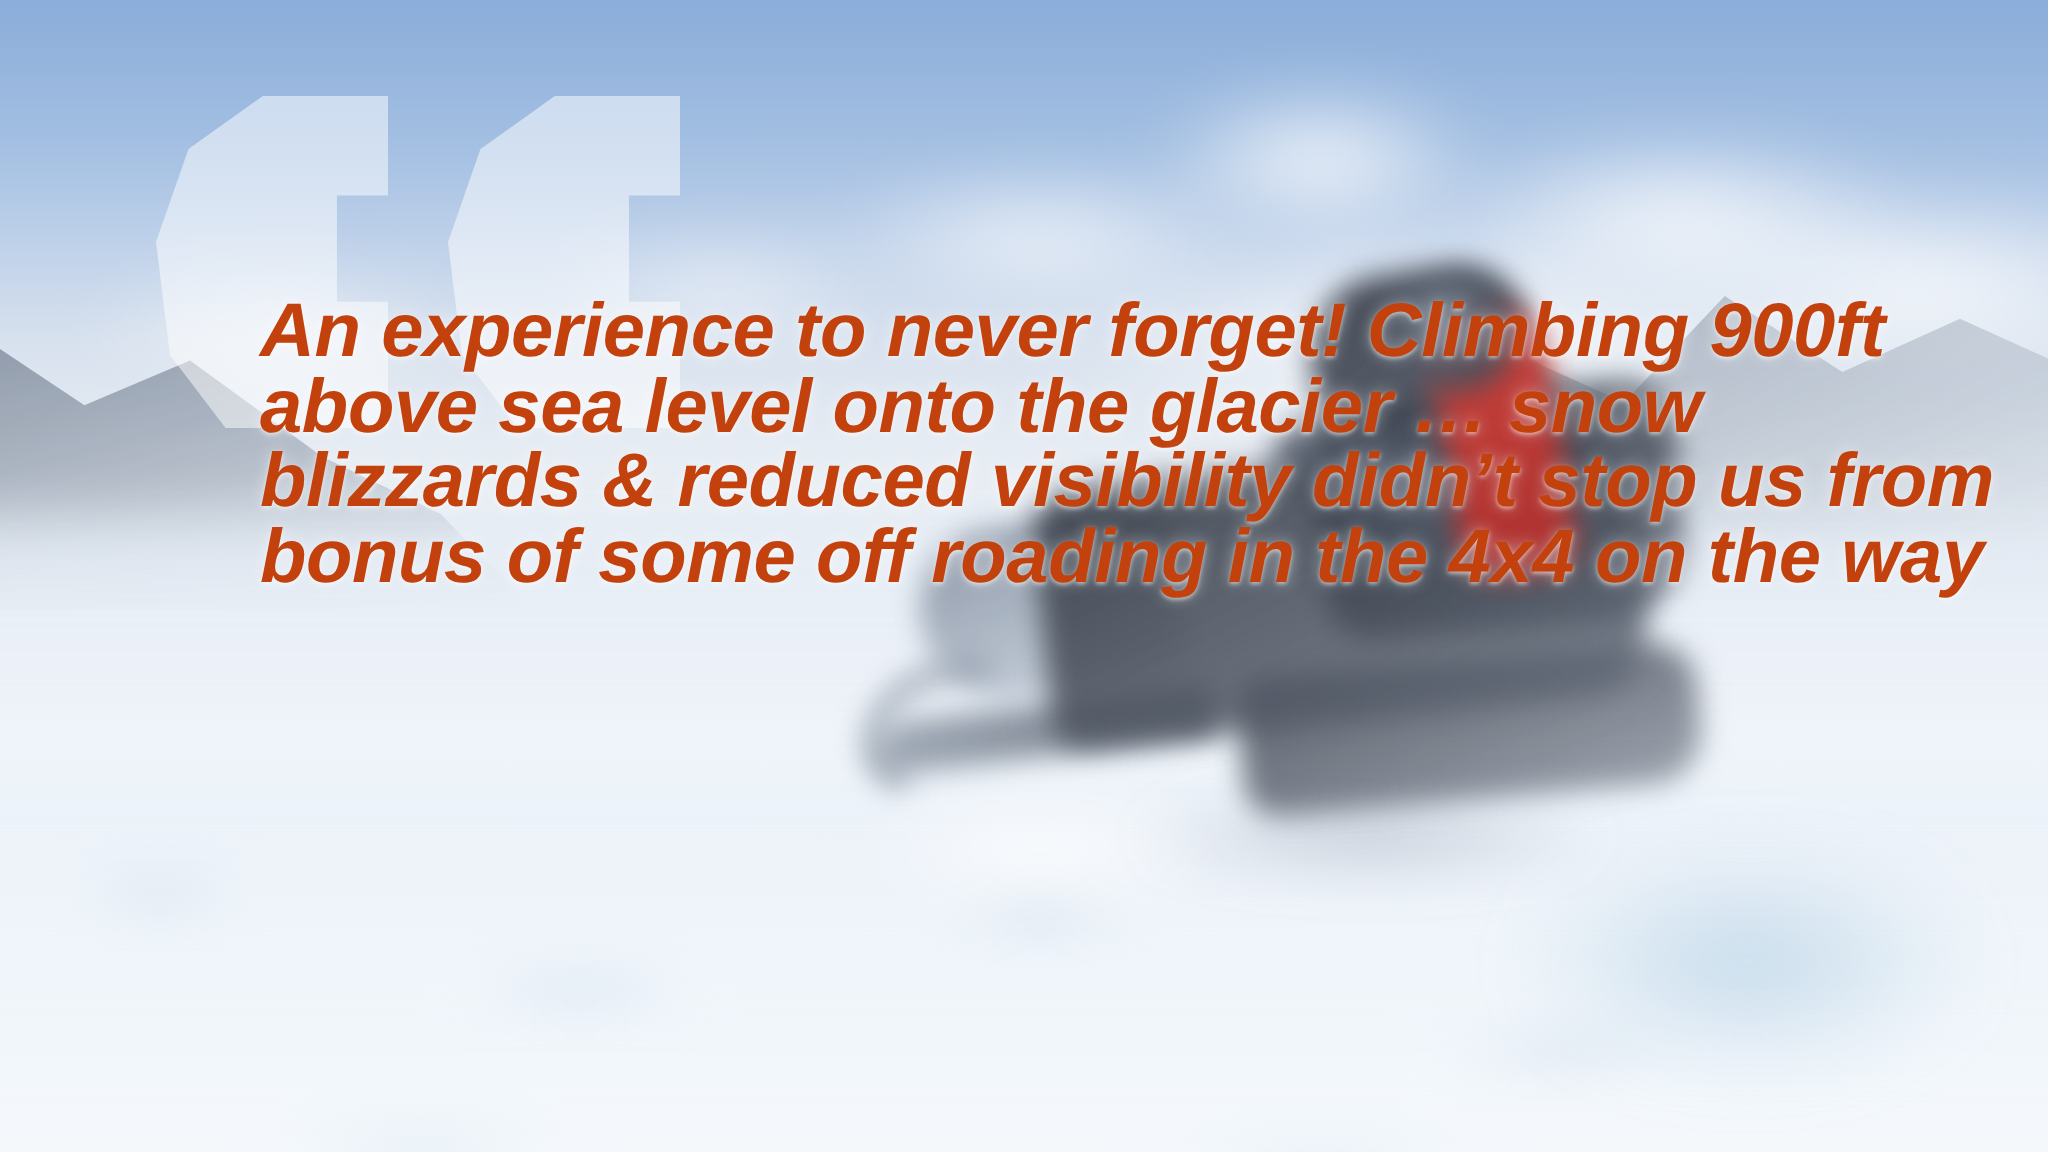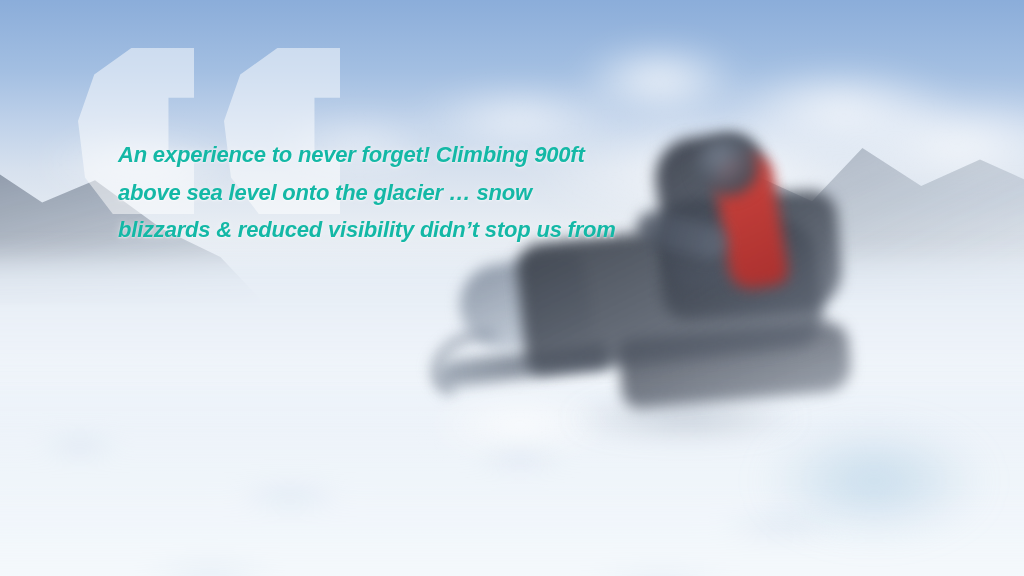--- a/index.html
+++ b/index.html
@@ -245,27 +245,27 @@
       100% 100%, 30% 100%,
       6% 78%, 0% 44%, 14% 16%);
   }
 
   
   .quote-text {
     position: absolute;
     left: 118px;
     top: 136px;
     width: 810px;
-    margin: 0;
-    font-size: 22px;
+    margin: 12px;
+    font-size: 38px;
     line-height: 37.6px;
     font-weight: 700;
     font-style: italic;
     letter-spacing: -0.2px;
-    color: #14b8a6;
+    color: #c2410c;
     text-shadow:
       0 1px 2px rgba(255,255,255,.55),
       0 0 8px rgba(255,255,255,.45);
   }
   .quote-text .line { display: block; white-space: pre; }
 </style>
 </head>
 <body>
 
 <div id="card">
@@ -295,15 +295,16 @@
 
   <div class="quote-mark">
     <span class="q q1"></span>
     <span class="q q2"></span>
   </div>
 
   <blockquote class="quote-text">
     <span class="line">An experience to never forget! Climbing 900ft</span>
     <span class="line">above sea level onto the glacier … snow</span>
     <span class="line">blizzards &amp; reduced visibility didn’t stop us from</span>
+    <span class="line">bonus of some off roading in the 4x4 on the way</span>
   </blockquote>
 
 </div>
 
 </body></html>

